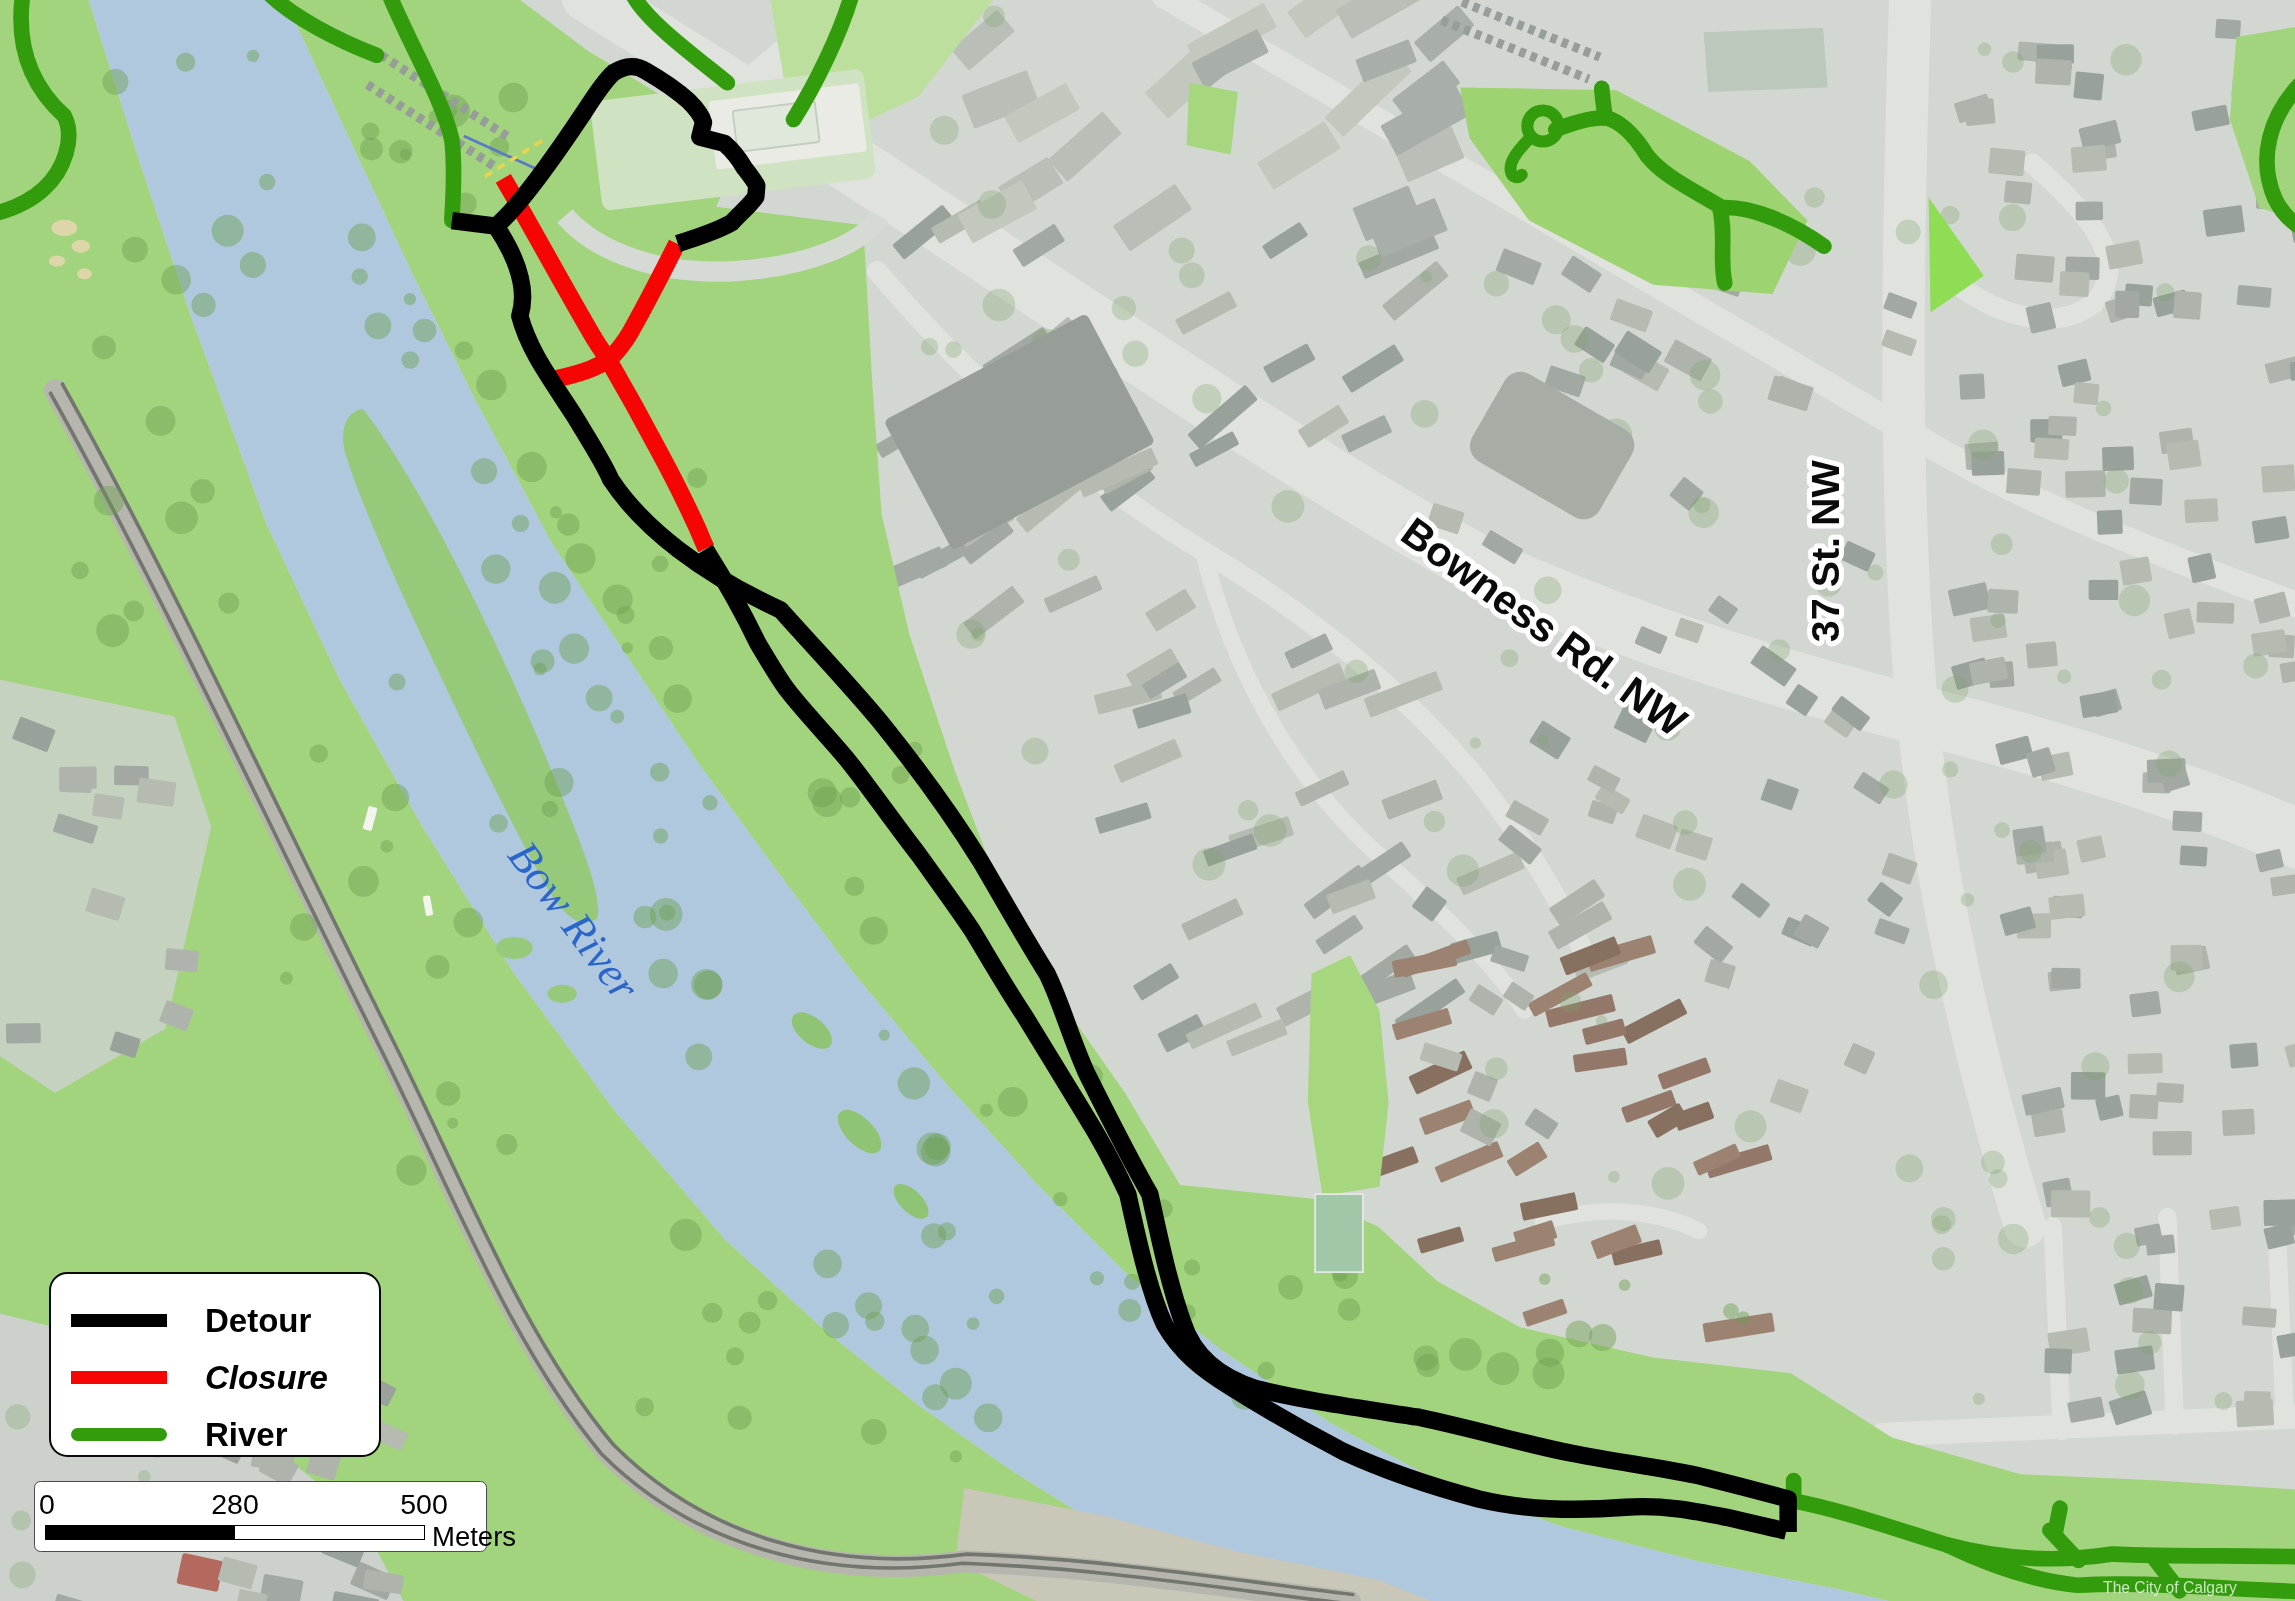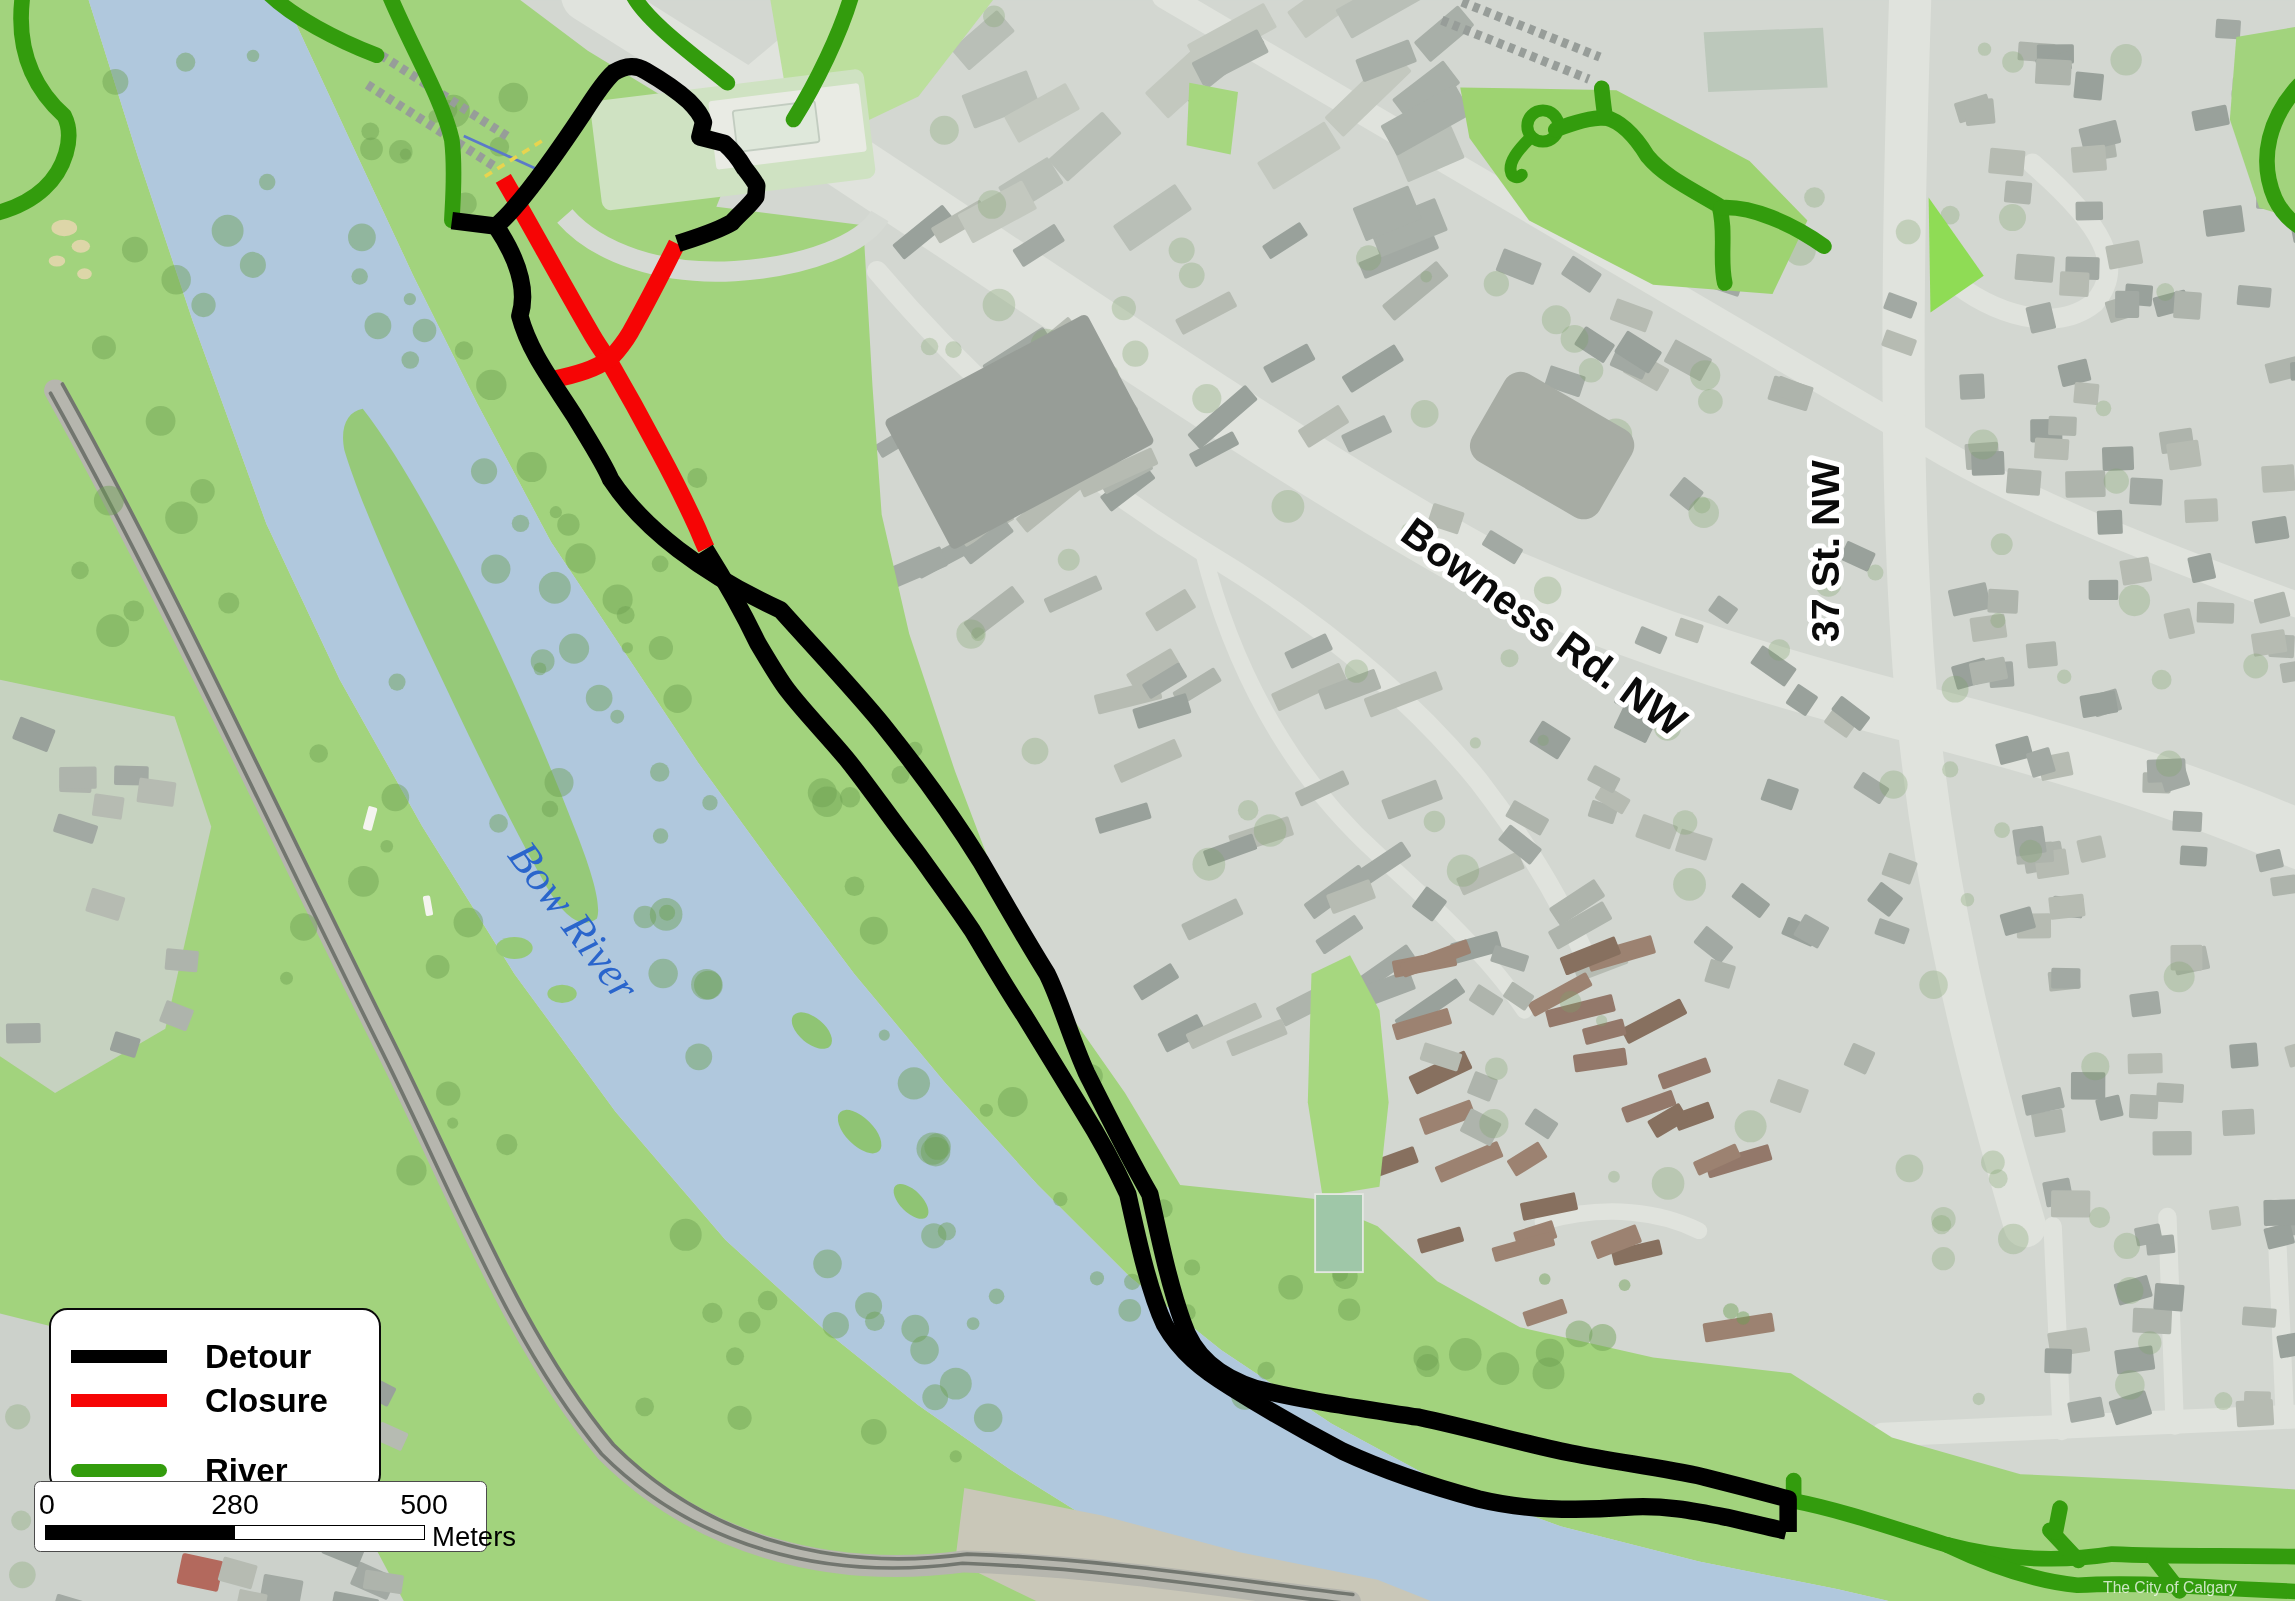--- a/index.html
+++ b/index.html
@@ -8,21 +8,21 @@
   #map-svg{position:absolute;left:0;top:0;width:2296px;height:1602px;display:block;}
 
   
   .road-label{font-family:"Liberation Sans",sans-serif;font-weight:bold;fill:#0a0a0a;
               stroke:#ffffff;stroke-width:11px;paint-order:stroke;stroke-linejoin:round;}
   .river-label{font-family:"Liberation Serif",serif;font-style:italic;}
   .watermark{font-family:"Liberation Sans",sans-serif;fill:#ffffff;opacity:.75;}
 
   
   #legend{position:absolute;left:49px;top:1272px;width:332px;height:185px;background:#fff;
-          border:2.8px solid #0a0a0a;border-radius:18.4px;box-sizing:border-box;z-index:5;margin-top:36px;}
+          border:2.8px solid #0a0a0a;border-radius:18.4px;box-sizing:border-box;z-index:5;}
   .legend-row{position:absolute;left:0;width:100%;height:37px;}
   .legend-swatch{position:absolute;left:20px;top:12px;width:96px;height:13px;}
   .legend-swatch.rounded{border-radius:7.3px;}
   .legend-label{position:absolute;left:154px;top:0;font-size:33px;font-weight:bold;color:#000;line-height:37px;}
 
   
   #scalebar{position:absolute;left:34px;top:1481px;width:453px;height:71px;background:#fff;
             border:1.8px solid #4b4b4b;border-radius:6.4px;box-sizing:border-box;z-index:5;}
   .tick{position:absolute;top:5.5px;transform:translateX(-50%);font-size:28.5px;color:#000;}
   #sb-bar{position:absolute;left:10px;top:43px;width:380px;height:14.7px;border:1.8px solid #000;
@@ -769,21 +769,21 @@
     <text class="road-label" x="2002" y="600" font-size="43" text-anchor="middle" transform="rotate(-90 2002 600)">37 St. NW</text>
     <text class="watermark" x="2290" y="1734" font-size="17">The City of Calgary</text>
   </g>
 </svg>
 
   <div id="legend">
       <div class="legend-row" style="top: 27.5px;">
         <span class="legend-swatch" style="background: rgb(0, 0, 0);"></span>
         <span class="legend-label">Detour</span>
       </div>
-      <div class="legend-row" style="top: 72px;">
+      <div class="legend-row" style="top: 85px; font-style: italic;">
         <span class="legend-swatch" style="background: rgb(246, 5, 5);"></span>
         <span class="legend-label">Closure</span>
       </div>
       <div class="legend-row" style="top: 142px;">
         <span class="legend-swatch rounded" style="background: rgb(51, 156, 13);"></span>
         <span class="legend-label">River</span>
       </div>
     </div>
 
   <div id="scalebar">

